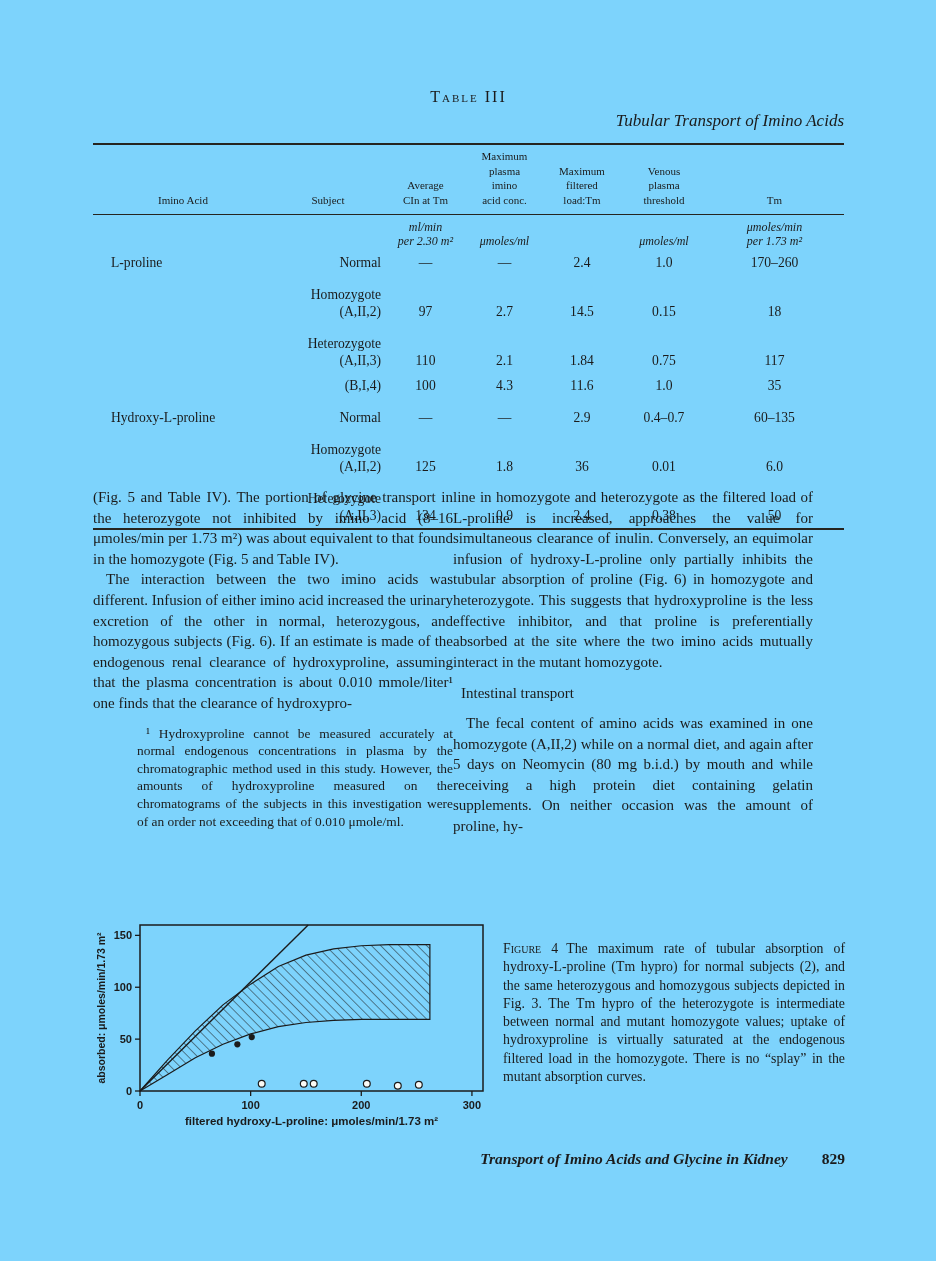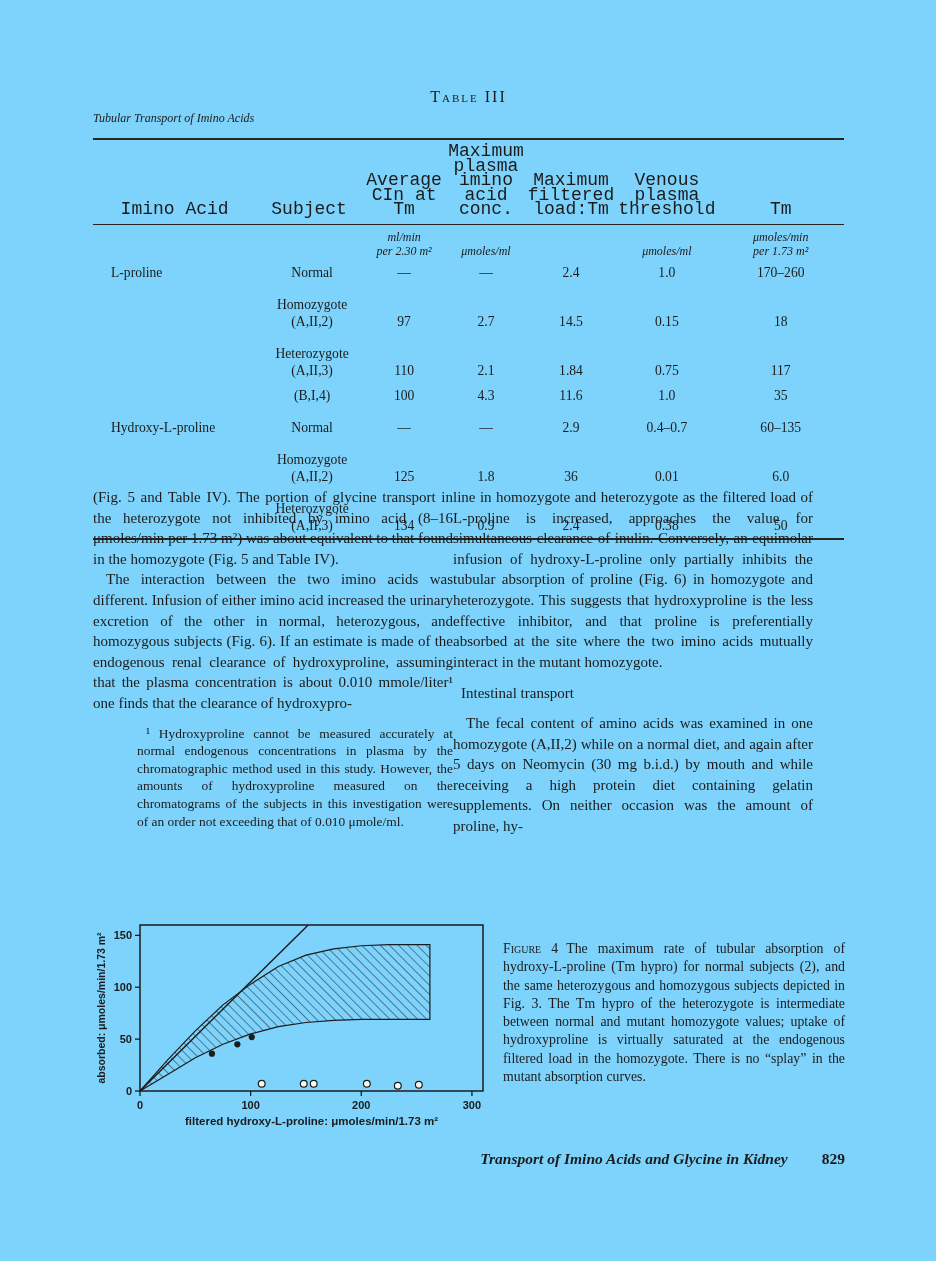--- a/index.html
+++ b/index.html
@@ -2,30 +2,30 @@
 <html><head>
 <meta charset="utf-8">
 <style>
   * { margin:0; padding:0; box-sizing:border-box; }
   body { background:#e9e7e0; font-family:"Liberation Serif", serif; color:#1b1b1b; }
   .page { position:relative; width:936px; height:1261px; background:#7dd3fc; margin:0 auto; overflow:hidden; }
 
   
   .table-section { position:absolute; left:93px; top:88px; width:751px; }
   .table-title { text-align:center; font-variant:small-caps; font-size:16px; letter-spacing:2px; }
-  .table-subtitle { text-align:left; font-style:italic; font-size:12px; margin-top:5px; }
+  .table-subtitle { text-align:right; font-style:italic; font-size:17px; margin-top:5px; }
   table.tbl { width:751px; border-collapse:collapse; margin-top:12px;
               border-top:2px solid #26241f; border-bottom:2px solid #26241f; }
   .tbl th, .tbl td { font-weight:normal; vertical-align:bottom; padding:4px 2px; }
-  .tbl tr.head th { font-size:18px; line-height:14.5px; text-align:center;
-                    white-space:pre-line; border-bottom:1px solid #26241f; padding-bottom:7px;font-family:Liberation Mono, monospace; }
+  .tbl tr.head th { font-size:11px; line-height:14.5px; text-align:center;
+                    white-space:pre-line; border-bottom:1px solid #26241f; padding-bottom:7px; }
   .tbl tr.units td { font-size:12px; font-style:italic; line-height:14px; text-align:center;
                      white-space:pre-line; padding-top:5px; padding-bottom:2px; }
   .tbl td.c-acid { text-align:left; padding-left:18px; font-size:13.6px; line-height:16px; }
-  .tbl td.c-subj { text-align:center; padding-left:8px; font-size:13.6px; line-height:17px; }
+  .tbl td.c-subj { text-align:right; padding-left:8px; font-size:13.6px; line-height:17px; }
   .tbl td.num { text-align:center; font-size:13.6px; line-height:16px; }
   .tbl tr.gap td { padding-top:11px; }
 
   
   .body-section { position:absolute; left:93px; top:487px; width:752px; display:flex; }
   .col { width:360px; font-size:15px; line-height:20.6px; text-align:justify; }
   .col p.indent { text-indent:13px; }
   .subhead { font-size:15px; font-weight:normal; margin:11px 0 9px 8px; }
   .footnote { margin-top:11px; font-size:13.4px; line-height:17.6px; text-align:justify; text-indent:9px;margin-left:44px; }
 
@@ -184,21 +184,21 @@
 
   <section class="body-section">
     <div class="col">
       <p>(Fig. 5 and Table IV). The portion of glycine transport in the heterozygote not inhibited by imino acid (8–16 μmoles/min per 1.73 m²) was about equivalent to that found in the homozygote (Fig. 5 and Table IV).</p>
       <p class="indent">The interaction between the two imino acids was different. Infusion of either imino acid increased the urinary excretion of the other in normal, heterozygous, and homozygous subjects (Fig. 6). If an estimate is made of the endogenous renal clearance of hydroxyproline, assuming that the plasma concentration is about 0.010 mmole/liter¹ one finds that the clearance of hydroxypro-</p>
       <div class="footnote">¹ Hydroxyproline cannot be measured accurately at normal endogenous concentrations in plasma by the chromatographic method used in this study. However, the amounts of hydroxyproline measured on the chromatograms of the subjects in this investigation were of an order not exceeding that of 0.010 μmole/ml.</div>
     </div>
     <div class="col">
       <p>line in homozygote and heterozygote as the filtered load of L-proline is increased, approaches the value for simultaneous clearance of inulin. Conversely, an equimolar infusion of hydroxy-L-proline only partially inhibits the tubular absorption of proline (Fig. 6) in homozygote and heterozygote. This suggests that hydroxyproline is the less effective inhibitor, and that proline is preferentially absorbed at the site where the two imino acids mutually interact in the mutant homozygote.</p>
       <h3 class="subhead">Intestinal transport</h3>
-      <p class="indent">The fecal content of amino acids was examined in one homozygote (A,II,2) while on a normal diet, and again after 5 days on Neomycin (30 mg b.i.d.) by mouth and while receiving a high protein diet containing gelatin supplements. On neither occasion was the amount of proline, hy-</p>
+      <p class="indent">The fecal content of amino acids was examined in one homozygote (A,II,2) while on a normal diet, and again after 5 days on Neomycin (80 mg b.i.d.) by mouth and while receiving a high protein diet containing gelatin supplements. On neither occasion was the amount of proline, hy-</p>
     </div>
   </section>
 
   <section class="figure-section">
     <div class="fig-chart">
       <svg id="fig4-svg" xmlns="http://www.w3.org/2000/svg" viewBox="0 0 398 222">
           <defs>
             <pattern id="hatch" width="6.5" height="6.5" patternUnits="userSpaceOnUse" patternTransform="rotate(-45)">
               <line x1="0" y1="0" x2="0" y2="6.5" stroke="#1b1b1b" stroke-width="1"></line>
             </pattern>

